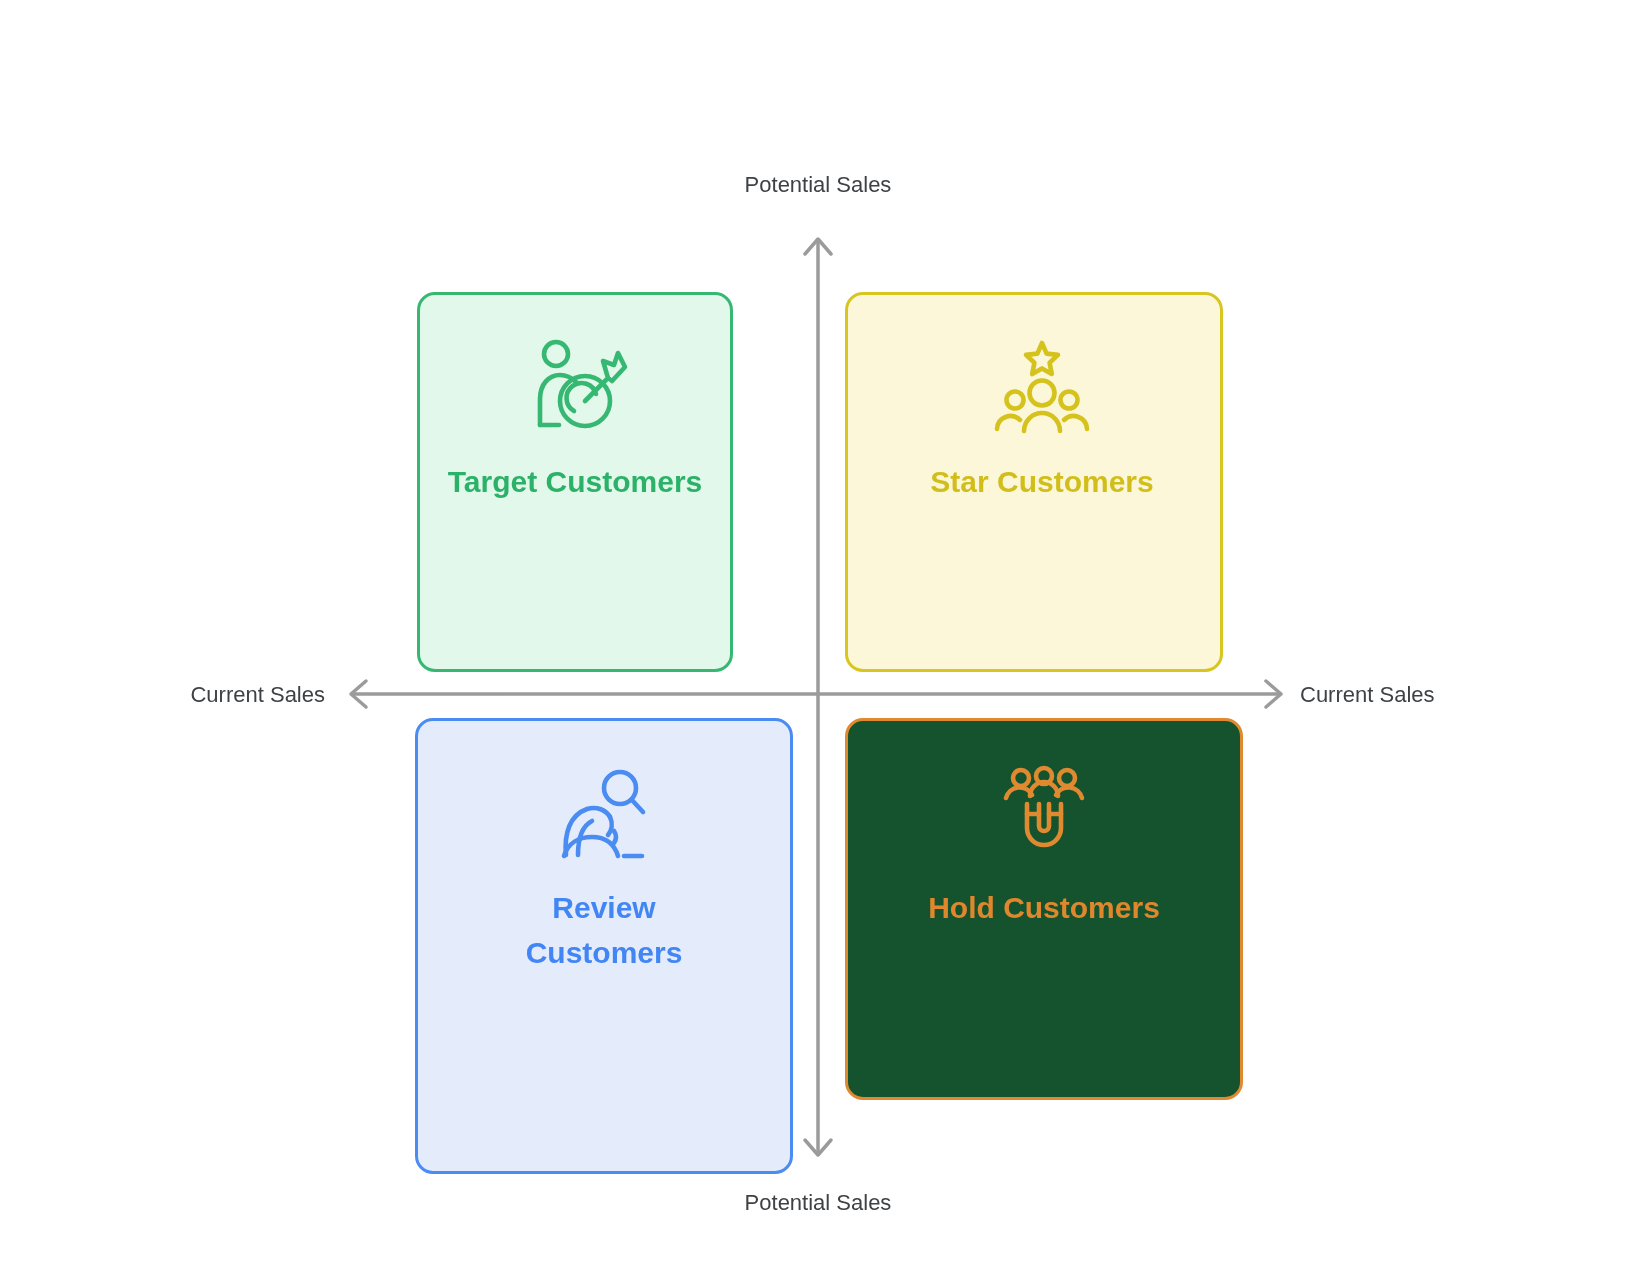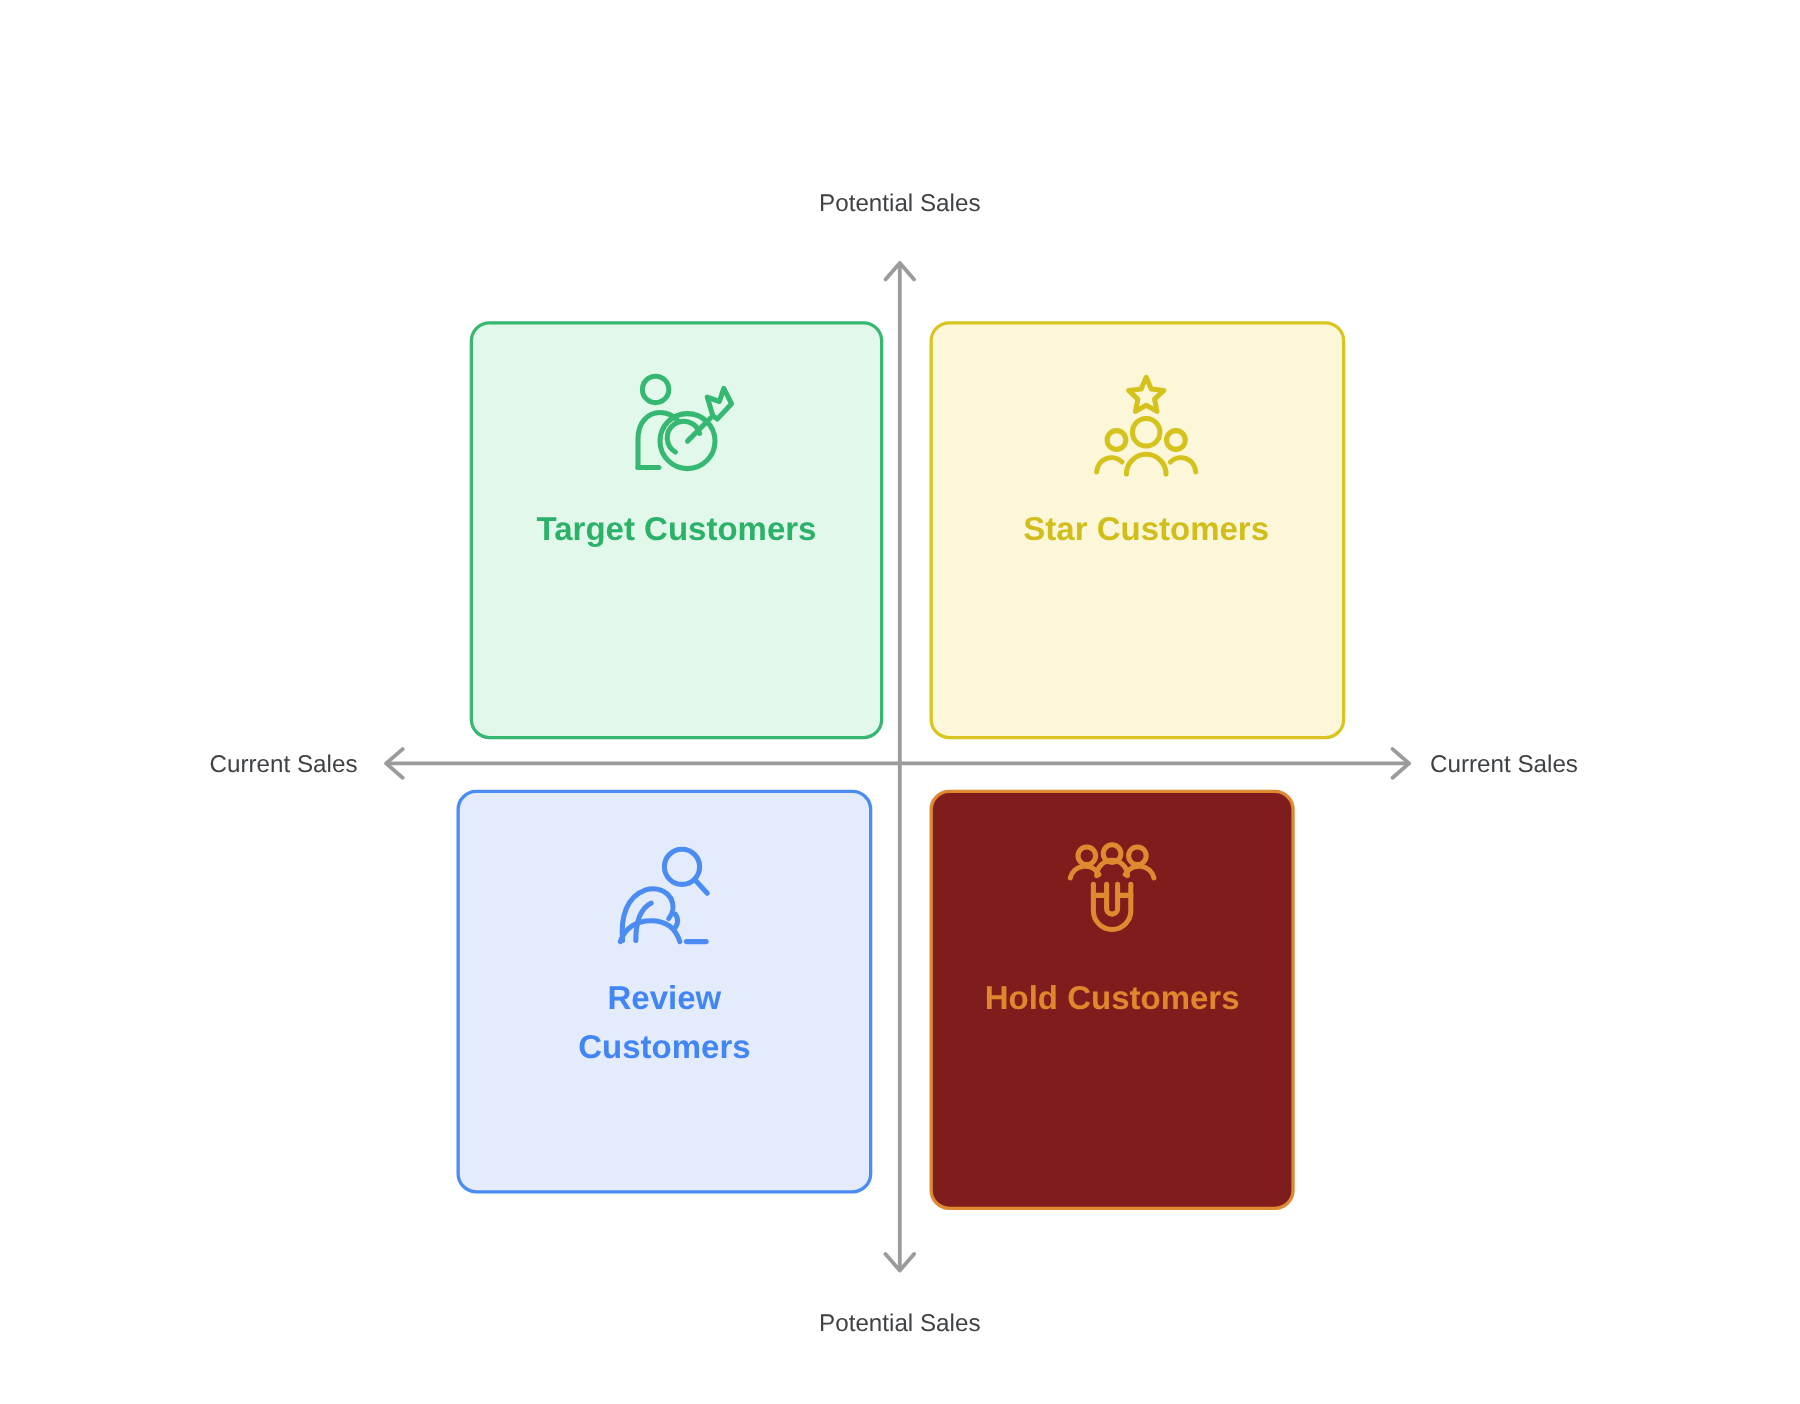--- a/index.html
+++ b/index.html
@@ -49,34 +49,34 @@
     width: 100px; height: 100px;
     flex: 0 0 auto;
   }
   .card .label {
     margin-top: 22px;
     font-size: 30px;
     font-weight: bold;
     text-align: center;
     line-height: 45px;
   }
-  .card.q-target  { left: 427px; top: 292px; width: 376px; height: 380px;
+  .card.q-target  { left: 417px; top: 292px; width: 316px; height: 380px;
                     background: #e1f8ea; border-color: #36b873; }
   .card.q-target .label { color: #2cb268; }
 
   .card.q-star    { left: 845px; top: 292px; width: 378px; height: 380px;
                     background: #fcf7d8; border-color: #d8c51f; padding-left: 16px; }
   .card.q-star .label { color: #d2be1b; }
 
-  .card.q-review  { left: 415px; top: 718px; width: 378px; height: 367px;
+  .card.q-review  { left: 415px; top: 718px; width: 378px; height: 456px;
                     background: #e4ecfb; border-color: #4a8cf2; }
   .card.q-review .label { color: #4285f4; max-width: 200px; }
 
-  .card.q-hold    { left: 845px; top: 718px; width: 332px; height: 382px;
-                    background: #7f1d1d; border-color: #df8a30; }
+  .card.q-hold    { left: 845px; top: 718px; width: 398px; height: 382px;
+                    background: #14532d; border-color: #df8a30; }
   .card.q-hold .label { color: #e0872e; }
 
   .icon-wrap svg { width: 100%; height: 100%; overflow: visible; }
   .icon-stroke {
     fill: none;
     stroke-width: 4.6;
     stroke-linecap: round;
     stroke-linejoin: round;
   }
   .stroke-green  { stroke: #36b873; }

